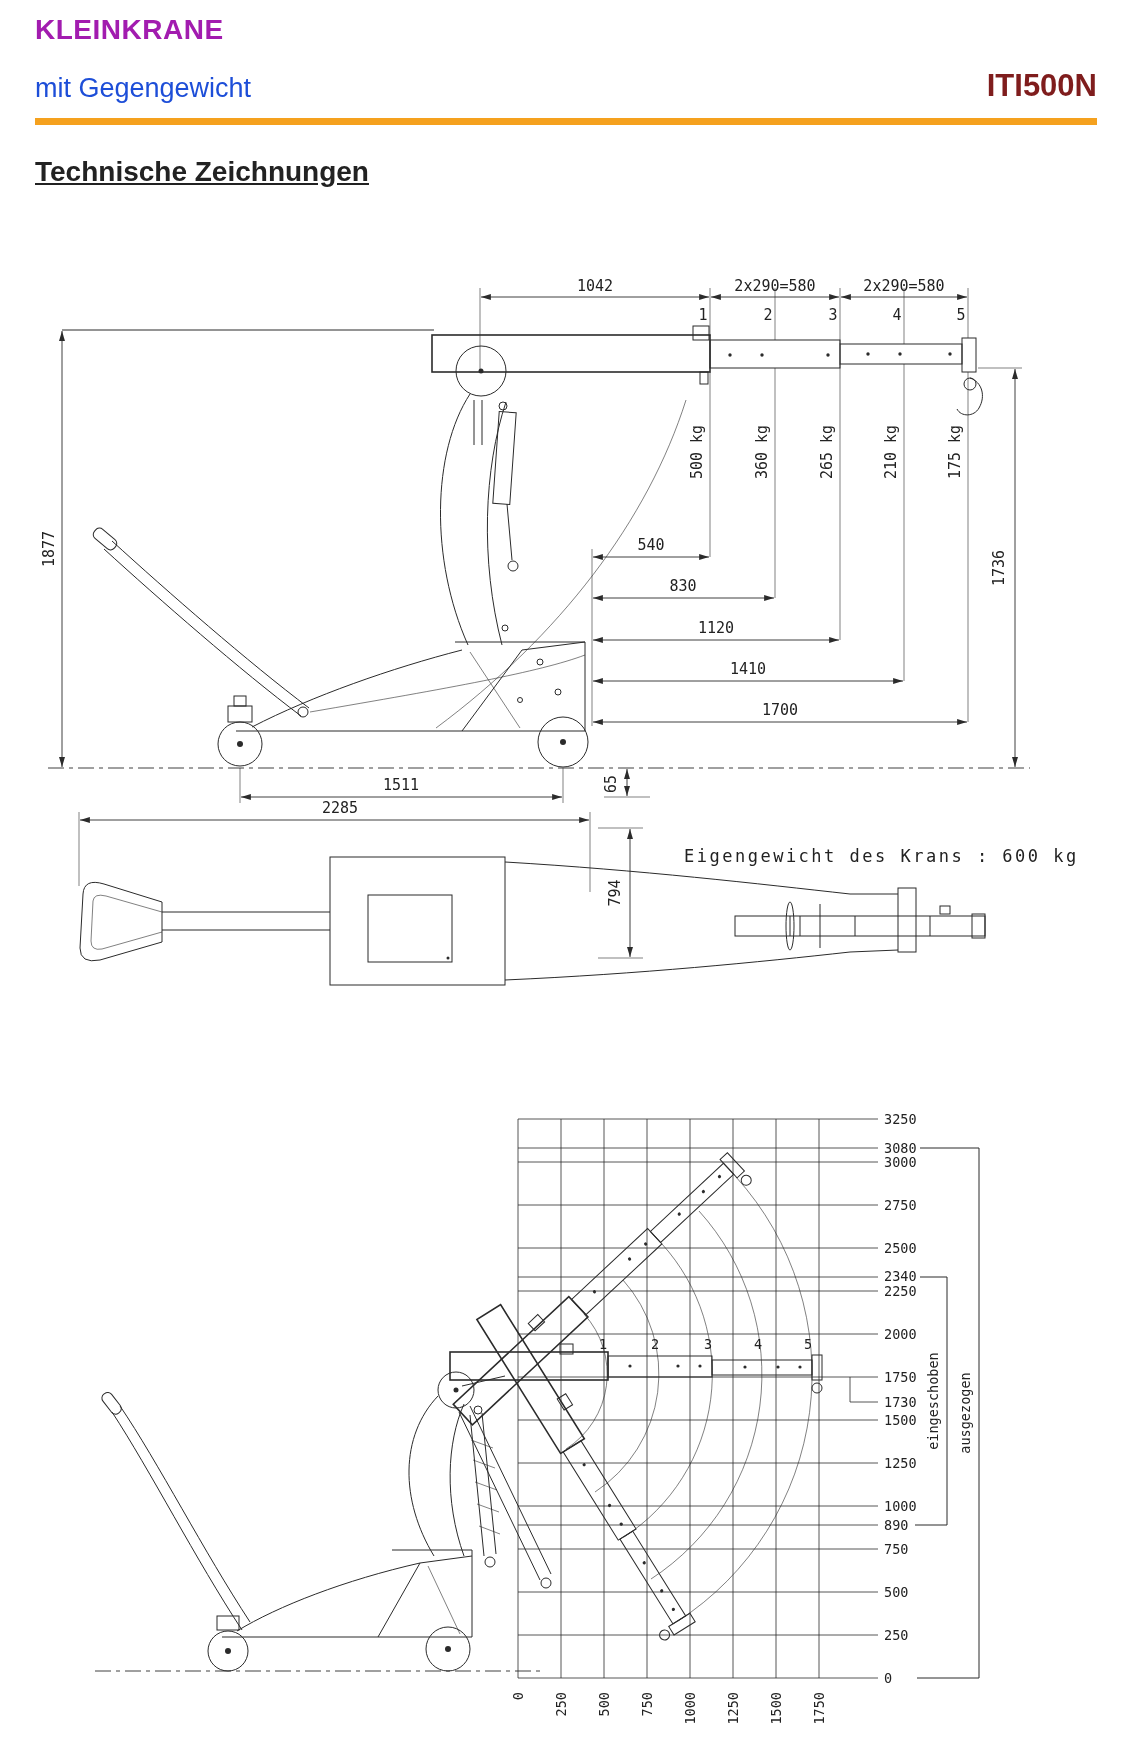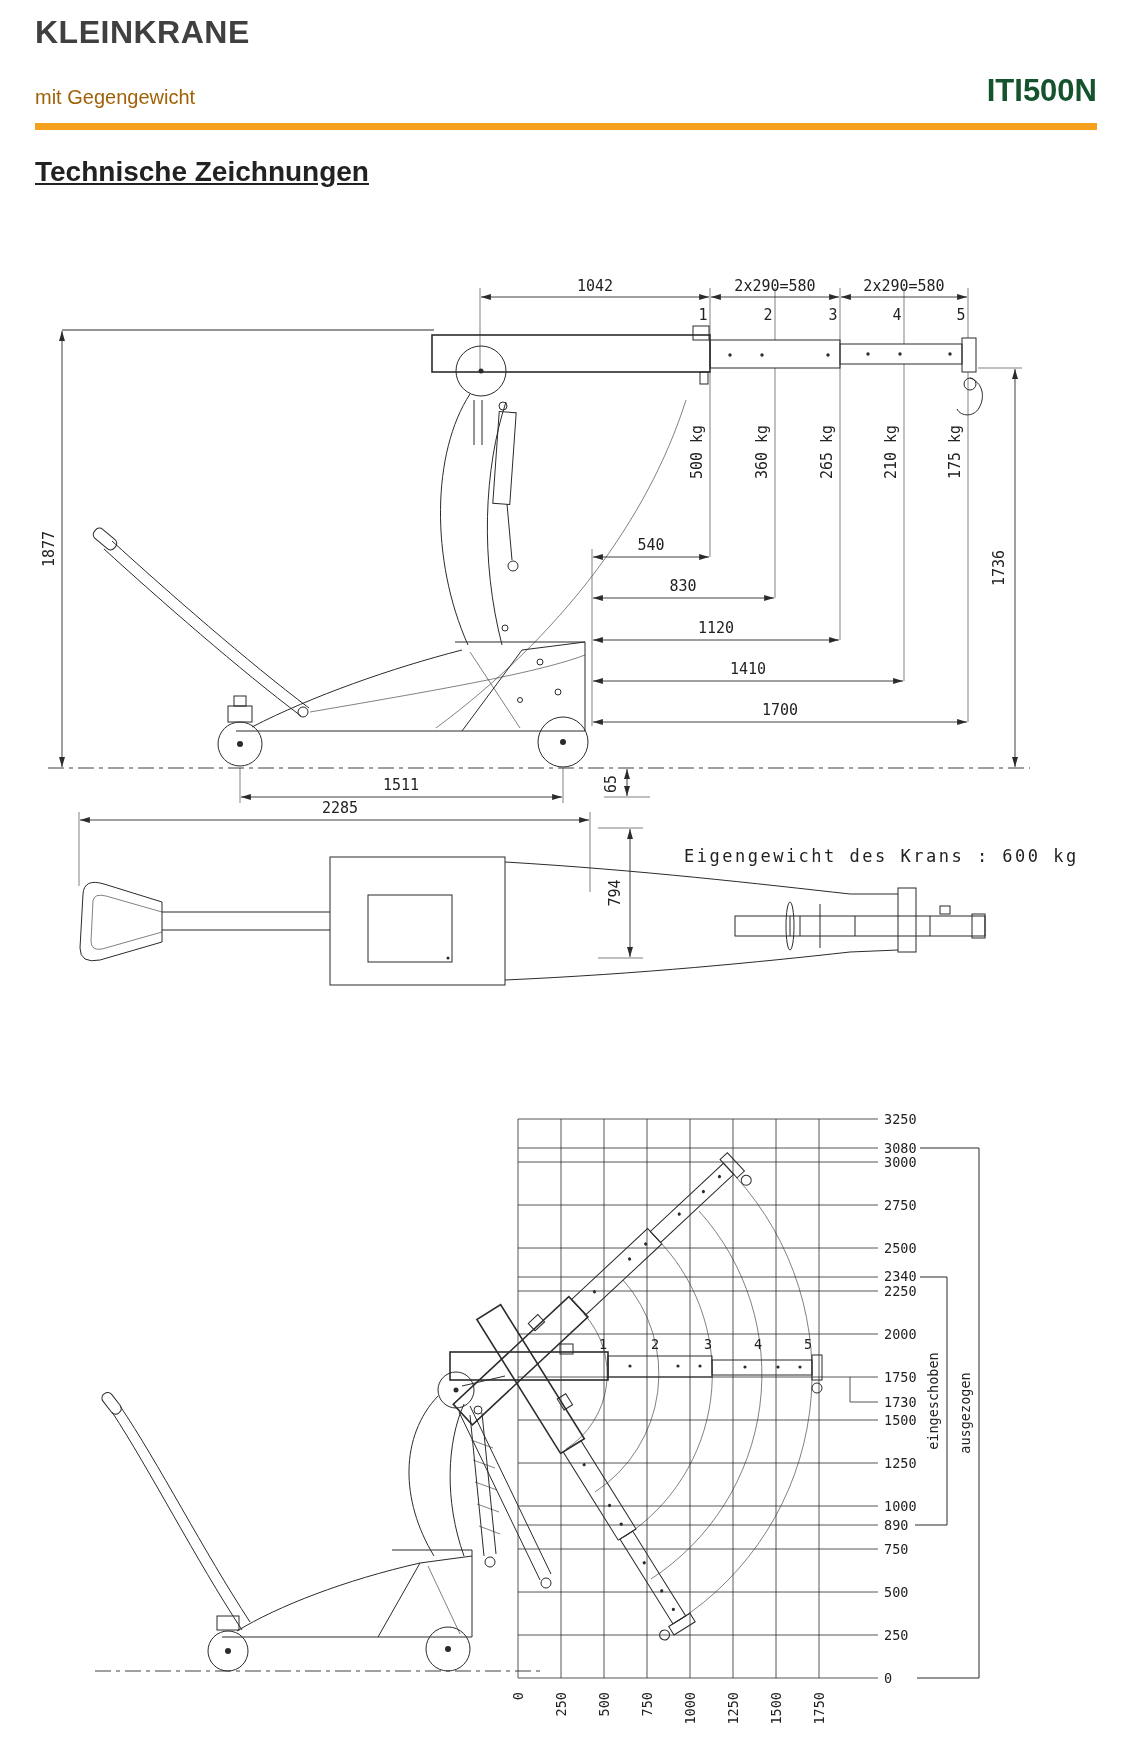--- a/index.html
+++ b/index.html
@@ -1,22 +1,22 @@
 <!DOCTYPE html>
 <html><head>
 <meta charset="utf-8">
 <style>
   html,body{margin:0;padding:0;background:#fff;}
   .page{position:relative;width:1134px;height:1757px;background:#ffffff;overflow:hidden;
         font-family:"Liberation Sans",sans-serif;color:#1f1f1f;}
   .hdr{position:absolute;left:35px;top:14px;width:1062px;}
-  .cat{font-size:32px;font-weight:bold;color:#404040;letter-spacing:.5px;}
+  .cat{font-size:28px;font-weight:bold;color:#a21caf;letter-spacing:.5px;}
   .hdr-row{display:flex;justify-content:space-between;align-items:flex-end;margin-top:22px;}
-  .sub{font-size:20px;color:#a16207;}
-  .model{font-size:31px;font-weight:bold;color:#14532d;}
+  .sub{font-size:27px;color:#1d4ed8;}
+  .model{font-size:31px;font-weight:bold;color:#7f1d1d;}
   .rule{height:7px;background:#F5A11E;margin-top:14px;}
   .sect{position:absolute;left:35px;top:156px;font-size:28px;font-weight:bold;color:#222;text-decoration:underline;}
   svg{position:absolute;left:0;top:240px;}
   .ln{stroke:#2b2b2b;stroke-width:1;fill:none;}
   .thin{stroke:#2b2b2b;stroke-width:.6;fill:none;}
   .thk{stroke:#2b2b2b;stroke-width:1.6;fill:none;}
   .dim{stroke:#2b2b2b;stroke-width:.9;fill:none;marker-start:url(#ar);marker-end:url(#ar);}
   .dash{stroke:#2b2b2b;stroke-width:.9;fill:none;stroke-dasharray:16 5 4 5;}
   .grid{stroke:#2b2b2b;stroke-width:.8;fill:none;}
   text{font-family:"DejaVu Sans Mono",monospace;fill:#222;}

